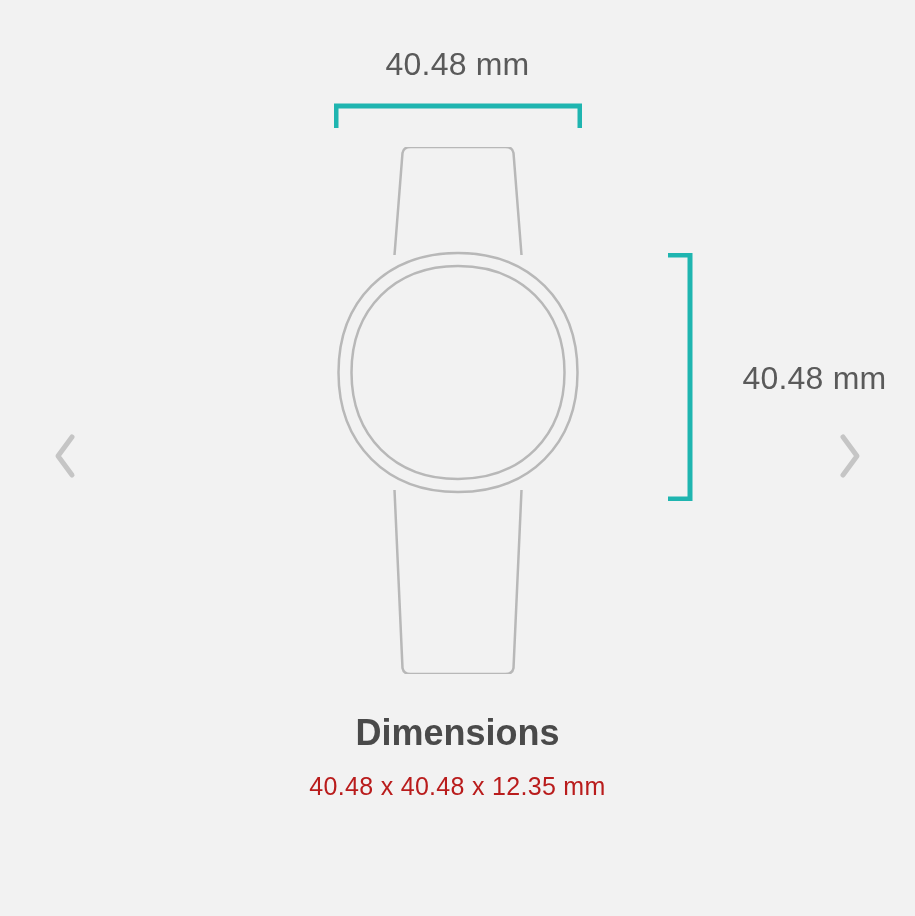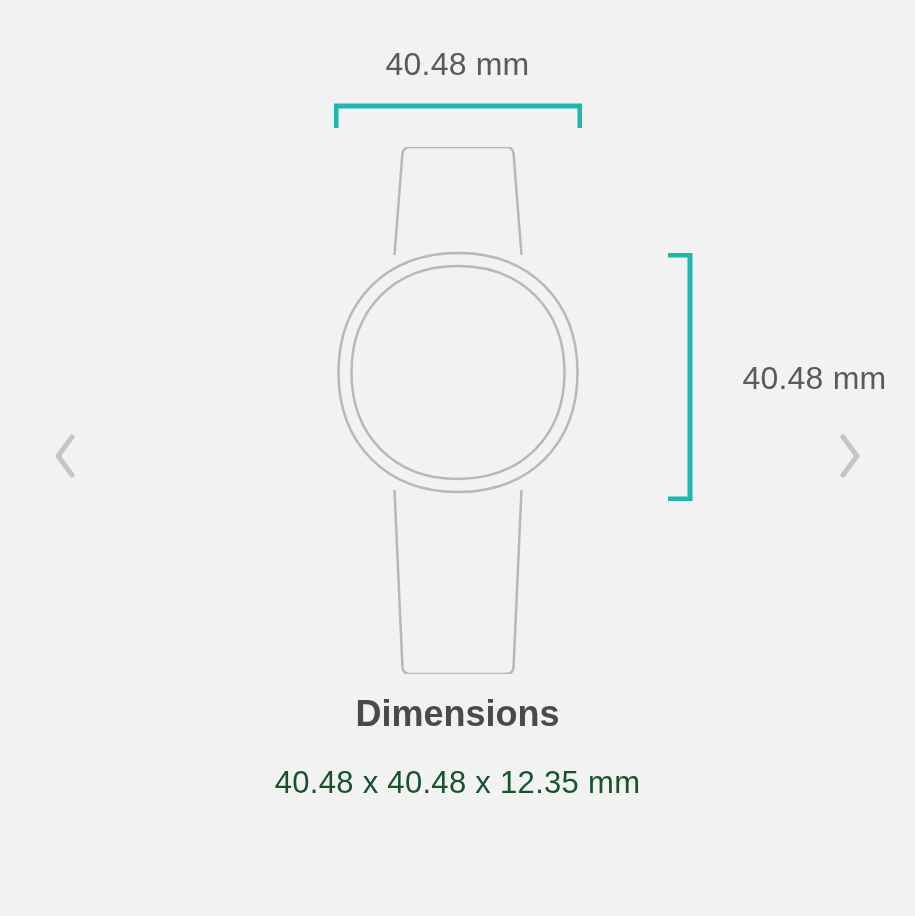--- a/index.html
+++ b/index.html
@@ -91,26 +91,26 @@
       position: absolute;
       bottom: 115px;
       left: 0;
       width: 100%;
       text-align: center;
     }
     .caption-title {
       font-size: 36px;
       font-weight: 700;
       color: #4a4a4a;
-      margin-bottom: 30px;
+      margin-bottom: 18px;
     }
     .caption-dims {
-      font-size: 31px;
+      font-size: 25px;
       font-weight: 400;
-      color: #14532d;
+      color: #b91c1c;
       letter-spacing: 0.3px;
     }
   </style>
 </head>
 <body>
 
 <div class="chevron chevron-left">
   <span>
     <svg viewBox="0 0 26 46" fill="none" stroke="currentColor" stroke-width="5" stroke-linecap="round" stroke-linejoin="round">
       <polyline points="20,4 6,23 20,42"></polyline>

